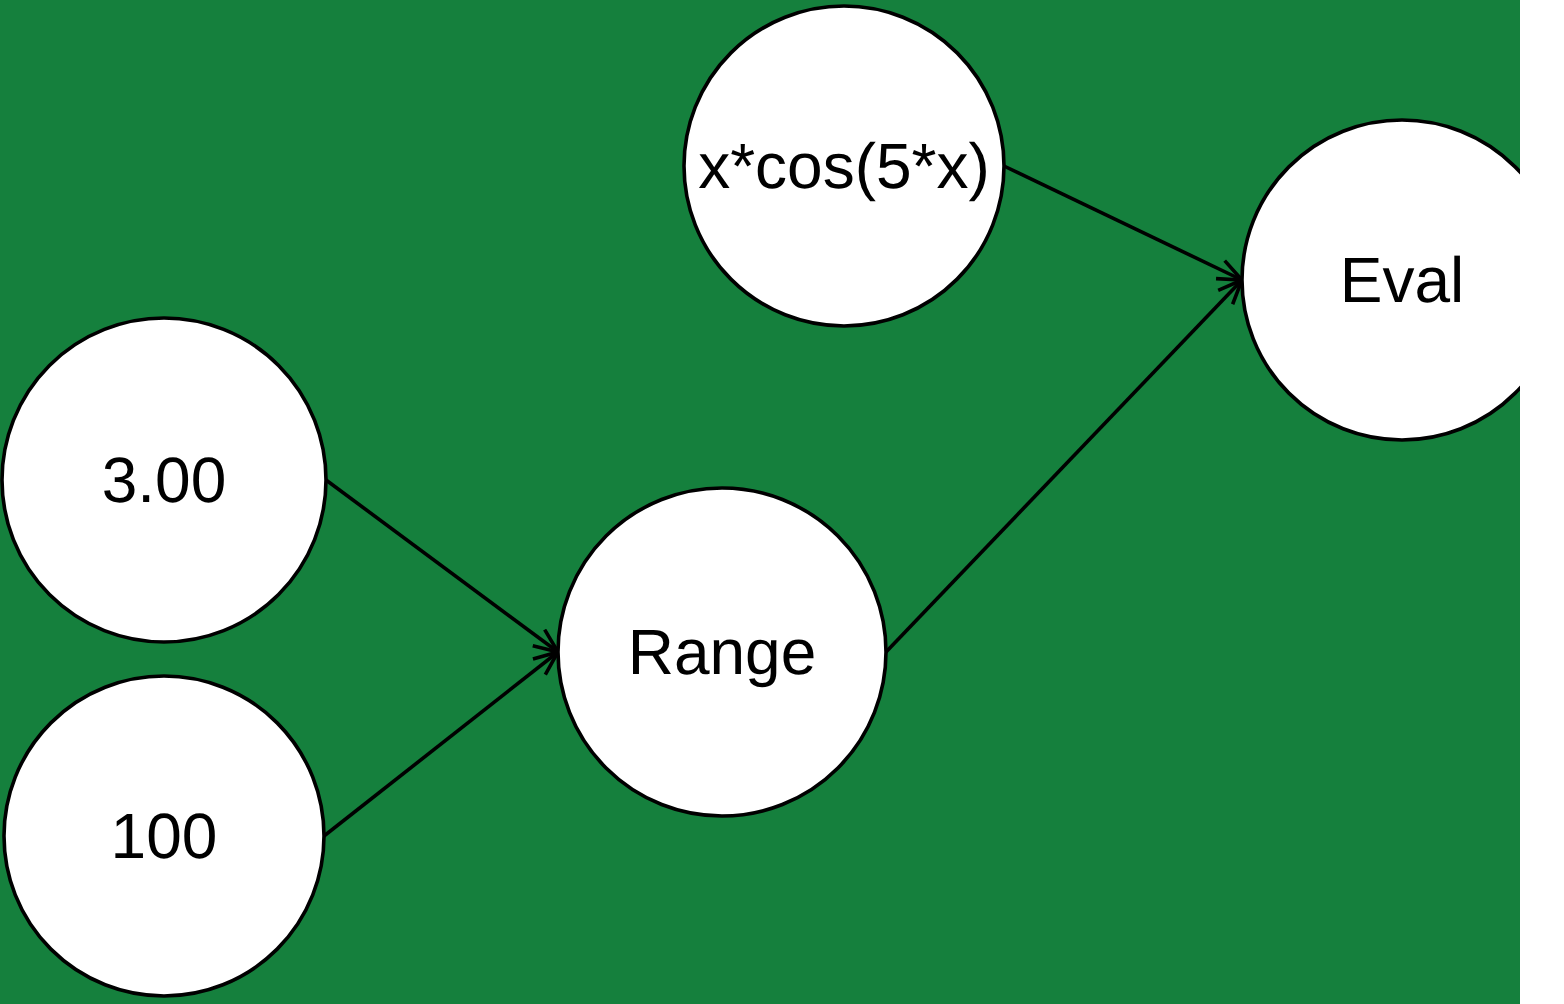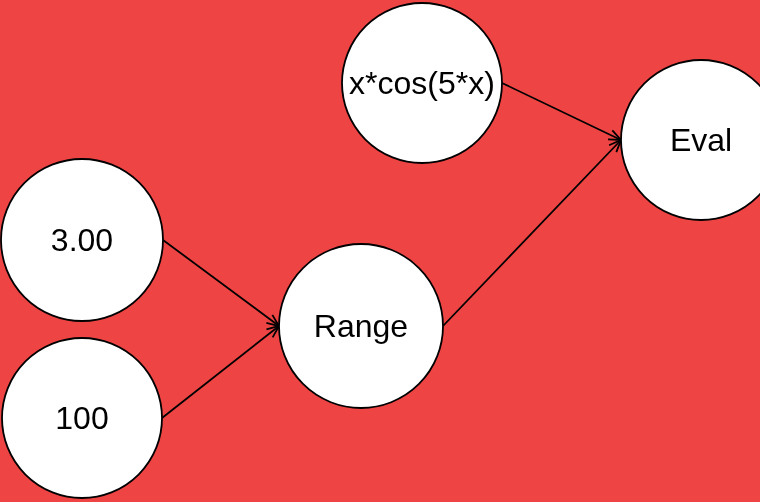--- a/index.html
+++ b/index.html
@@ -4,21 +4,21 @@
 <style>
   html, body {
     margin: 0;
     padding: 0;
     background: #ffffff;
   }
   #stage {
     position: relative;
     width: 760px;
     height: 502px;
-    background: #ef4444;
+    background: #15803d;
     overflow: hidden;
     font-family: "Liberation Sans", sans-serif;
     text-decoration: underline;
   }
   svg { display: block; }
   .edge {
     stroke: #000000;
     stroke-width: 1.8;
     fill: none;
   }

